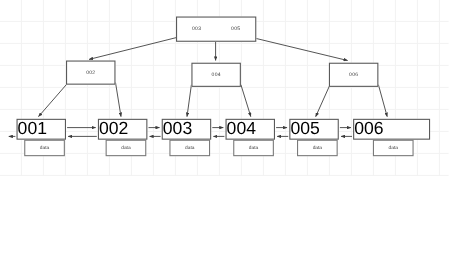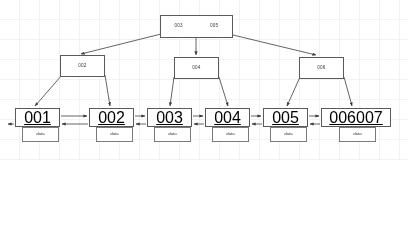--- a/index.html
+++ b/index.html
@@ -45,23 +45,22 @@
     line-height: 1;
     white-space: nowrap;
   }
   .leaf-key {
     position: absolute;
     box-sizing: border-box;
     background: #ffffff;
     border: 1px solid #5a5a5a;
     display: flex;
     align-items: center;
-    justify-content: center;
+    justify-content: flex-start;
     z-index: 3;
-    text-decoration: underline;
   }
   .leaf-data {
     position: absolute;
     box-sizing: border-box;
     background: #ffffff;
     border: 1px solid #7a7a7a;
     display: flex;
     align-items: center;
     justify-content: center;
     z-index: 2;
@@ -149,20 +148,19 @@
         <span class="dlabel">data</span>
       </div>
       <div class="leaf-key" style="left: 263px; top: 108px; width: 45px; height: 19px;">
         <span class="key">005</span>
       </div>
       <div class="leaf-data" style="left: 270px; top: 127px; width: 37px; height: 15px;">
         <span class="dlabel">data</span>
       </div>
       <div class="leaf-key" style="left: 321px; top: 108px; width: 70px; height: 19px;">
         <span class="key">006</span>
-        <span class="key">007</span>
       </div>
       <div class="leaf-data" style="left: 339px; top: 127px; width: 37px; height: 15px;">
         <span class="dlabel">data</span>
       </div>
     </div>
 
 </div>
 
 </body></html>

